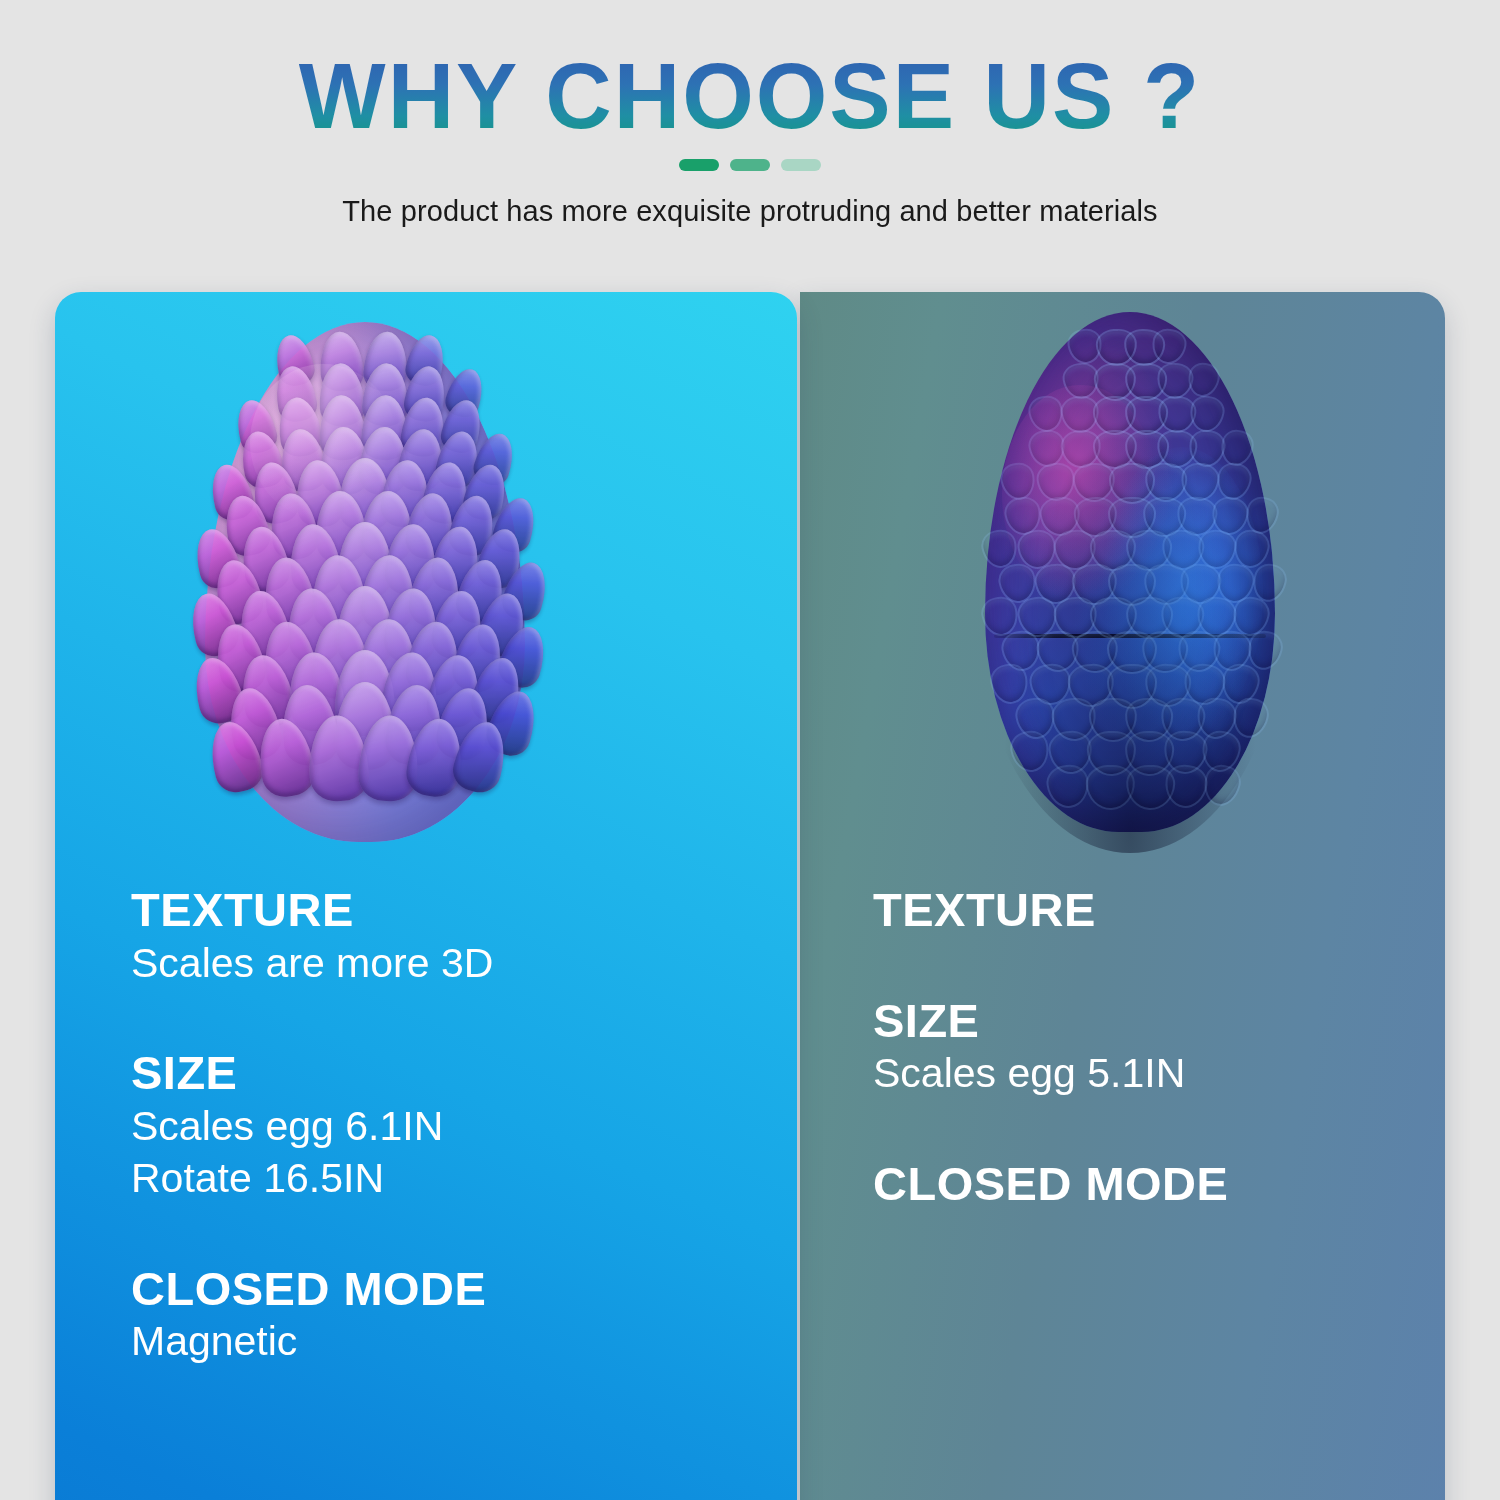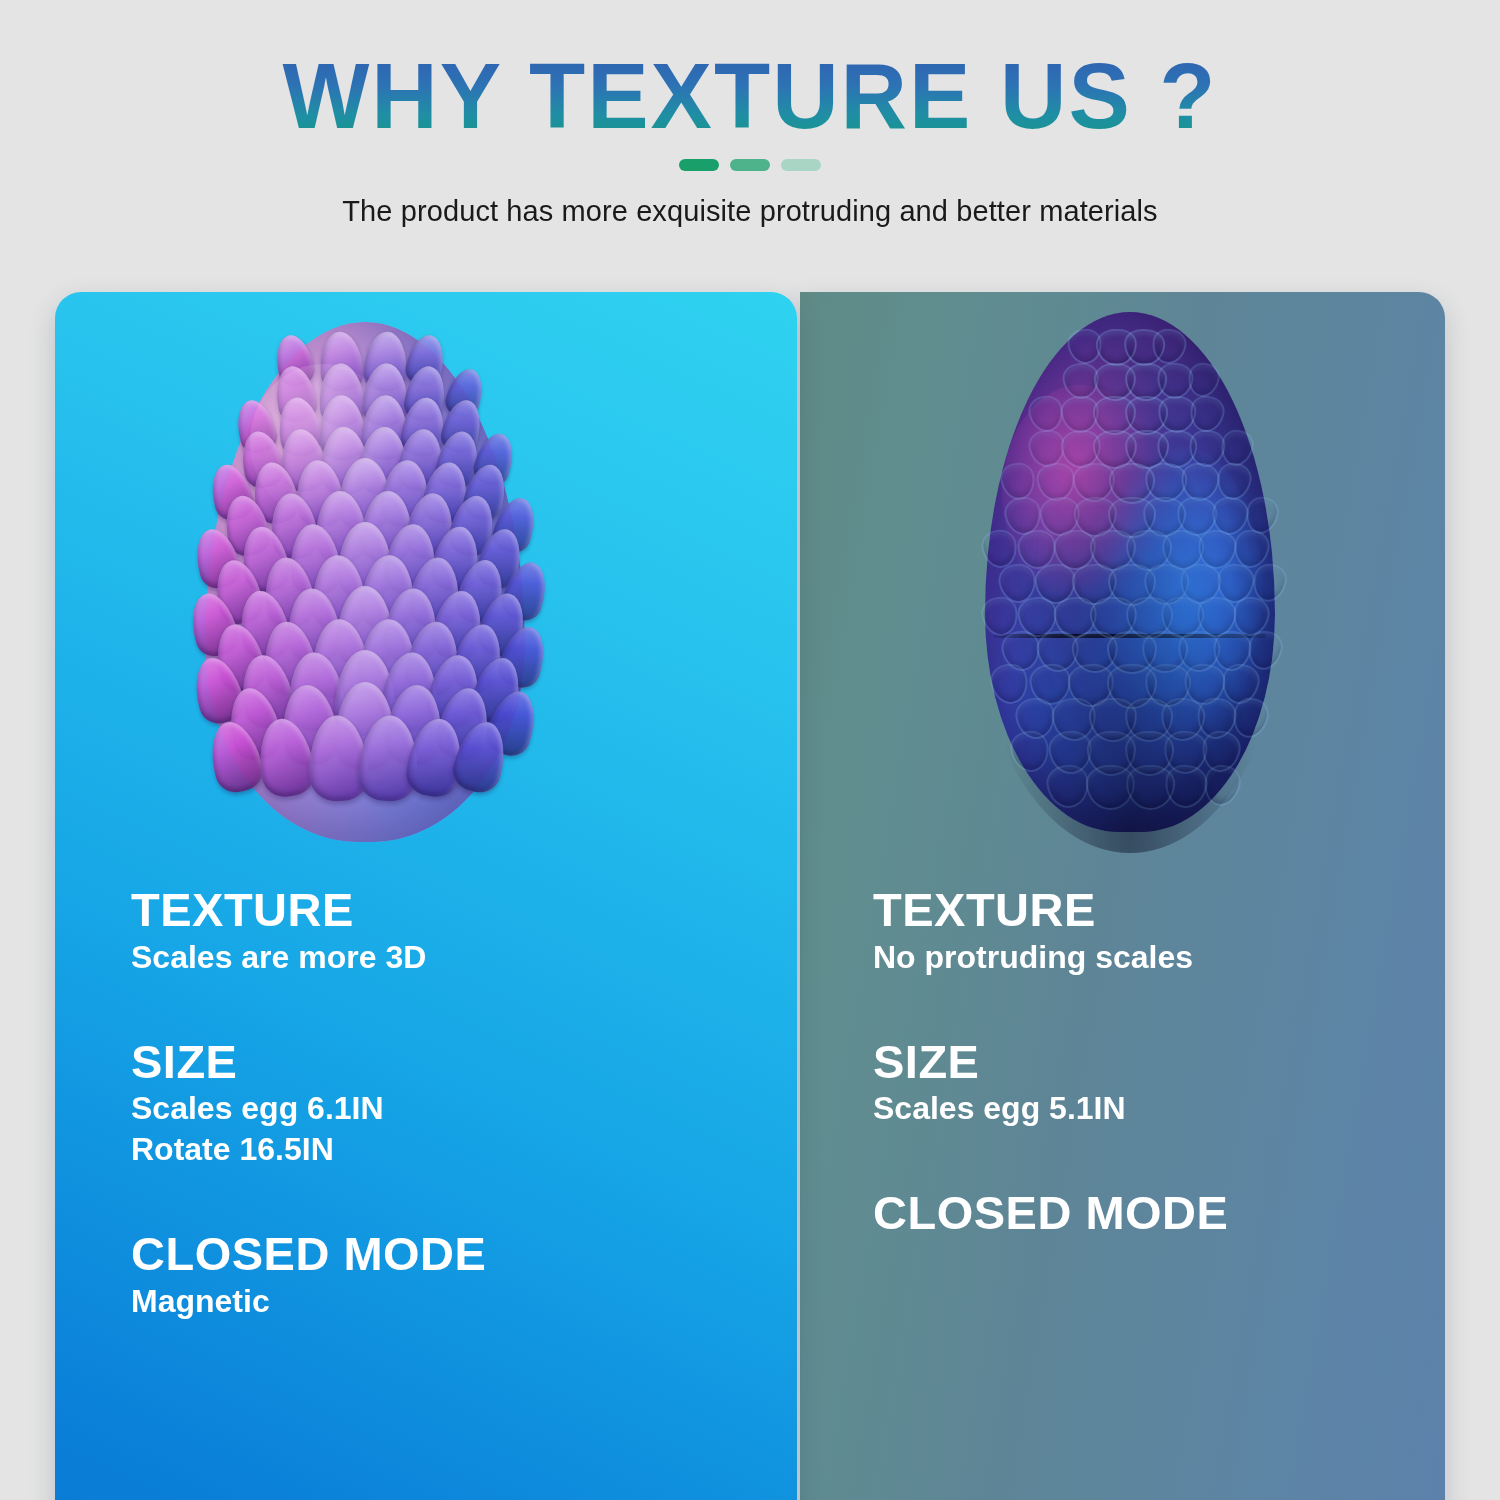--- a/index.html
+++ b/index.html
@@ -181,31 +181,31 @@
   .spec-block:last-child { margin-bottom: 0; }
 
   .spec-label {
     font-size: 47px;
     font-weight: bold;
     letter-spacing: 0.5px;
     line-height: 1.12;
     margin: 0;
   }
   .spec-value {
-    font-size: 32px;
-    font-weight: bold;
+    font-size: 41px;
+    font-weight: normal;
     line-height: 1.28;
     margin: 0;
   }
 </style>
 </head>
 <body>
 
 <div class="header">
-  <div class="title">WHY TEXTURE US ?</div>
+  <div class="title">WHY CHOOSE US ?</div>
 
   <div class="dashes">
     <span class="dash dash-1"></span>
     <span class="dash dash-2"></span>
     <span class="dash dash-3"></span>
   </div>
 
   <div class="subtitle">The product has more exquisite protruding and better materials</div>
 </div>
 
@@ -431,21 +431,20 @@
             <div class="egg-gloss" style="left: -4%; top: 4%; width: 108%; height: 100%; z-index: 320; background: radial-gradient(at 50% 96%, rgba(5, 5, 30, 0.45), rgba(5, 5, 30, 0) 58%);"></div>
           </div>
         <div class="egg-seam"></div>
       </div>
     </div>
 
     <div class="specs">
 
       <div class="spec-block">
         <p class="spec-label">TEXTURE</p>
-        <p class="spec-value">No protruding scales</p>
       </div>
 
       <div class="spec-block">
         <p class="spec-label">SIZE</p>
         <p class="spec-value">Scales egg 5.1IN</p>
       </div>
 
       <div class="spec-block">
         <p class="spec-label">CLOSED MODE</p>
       </div>

